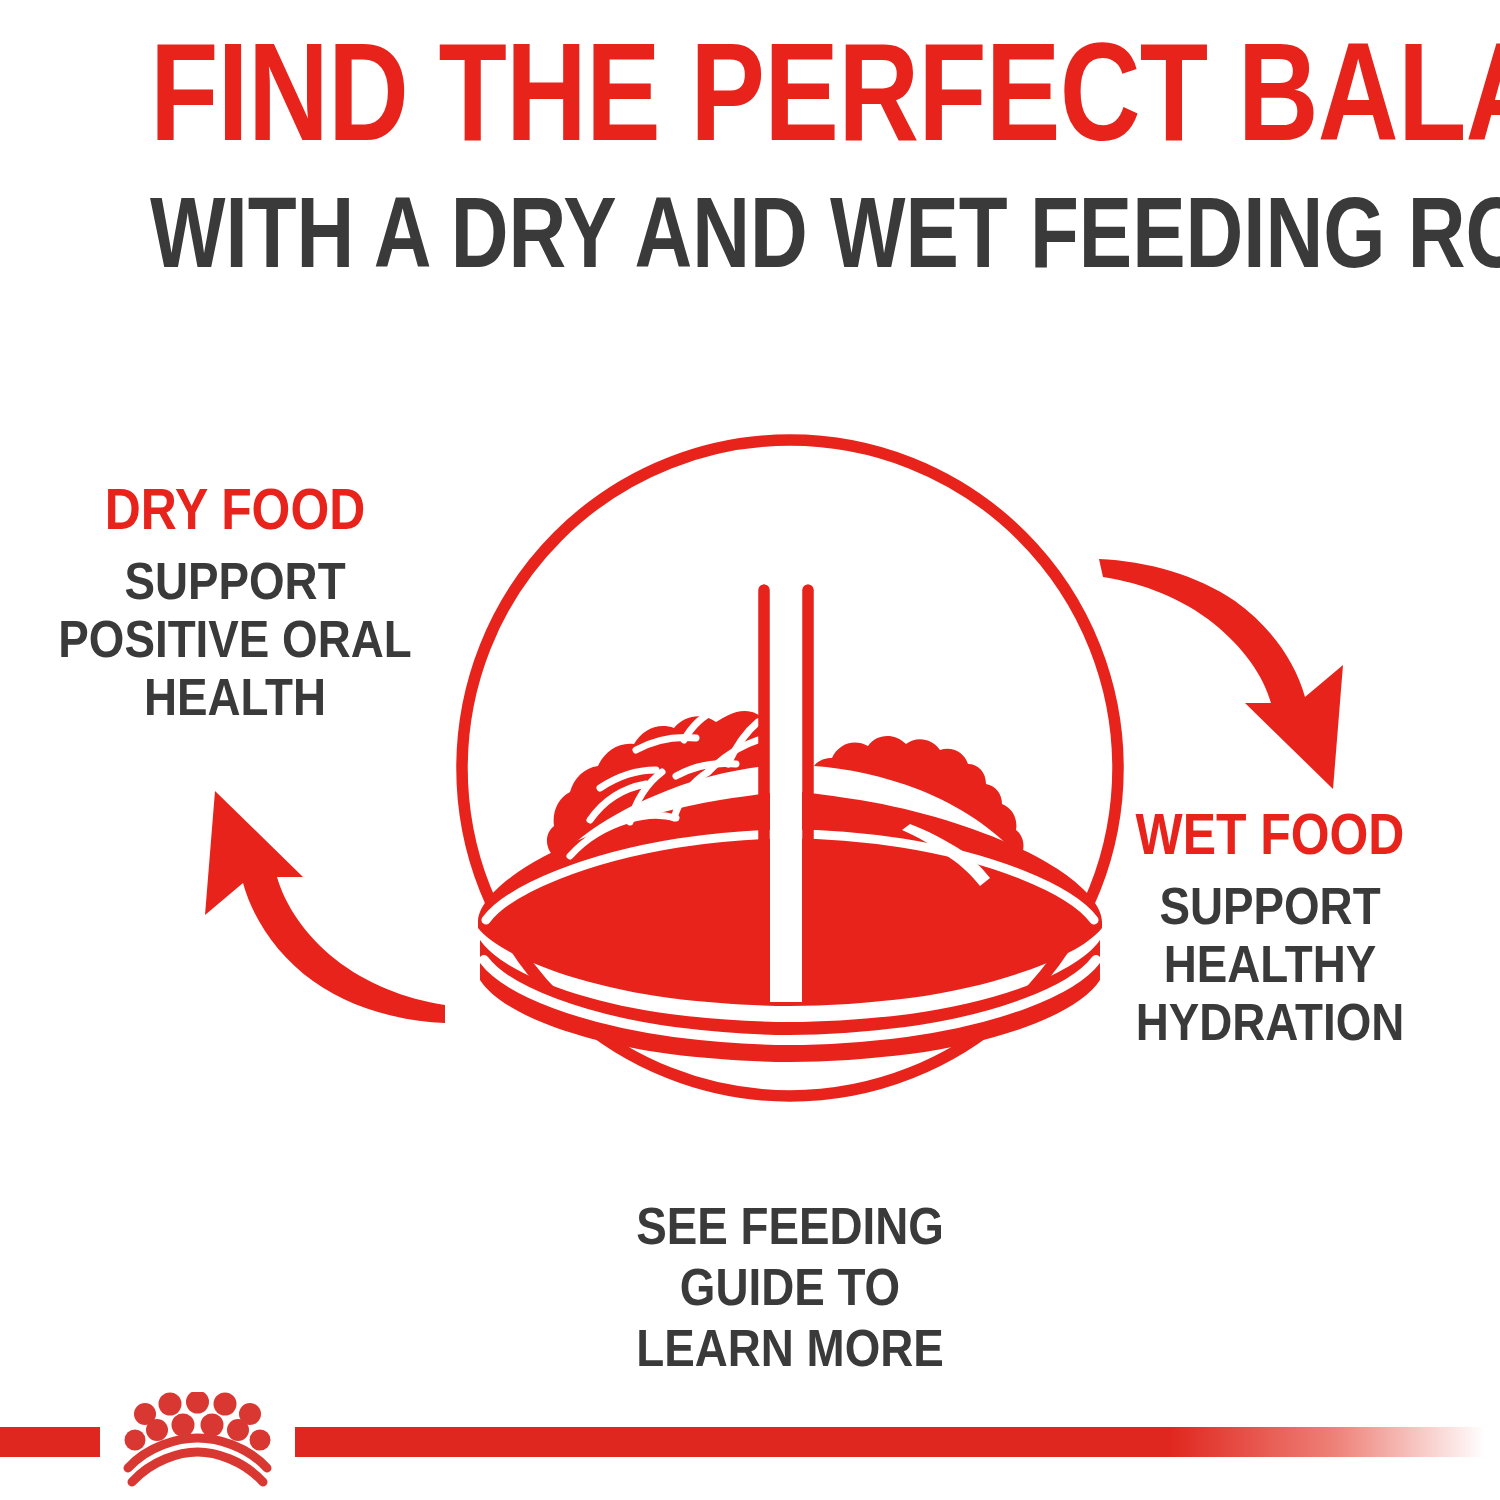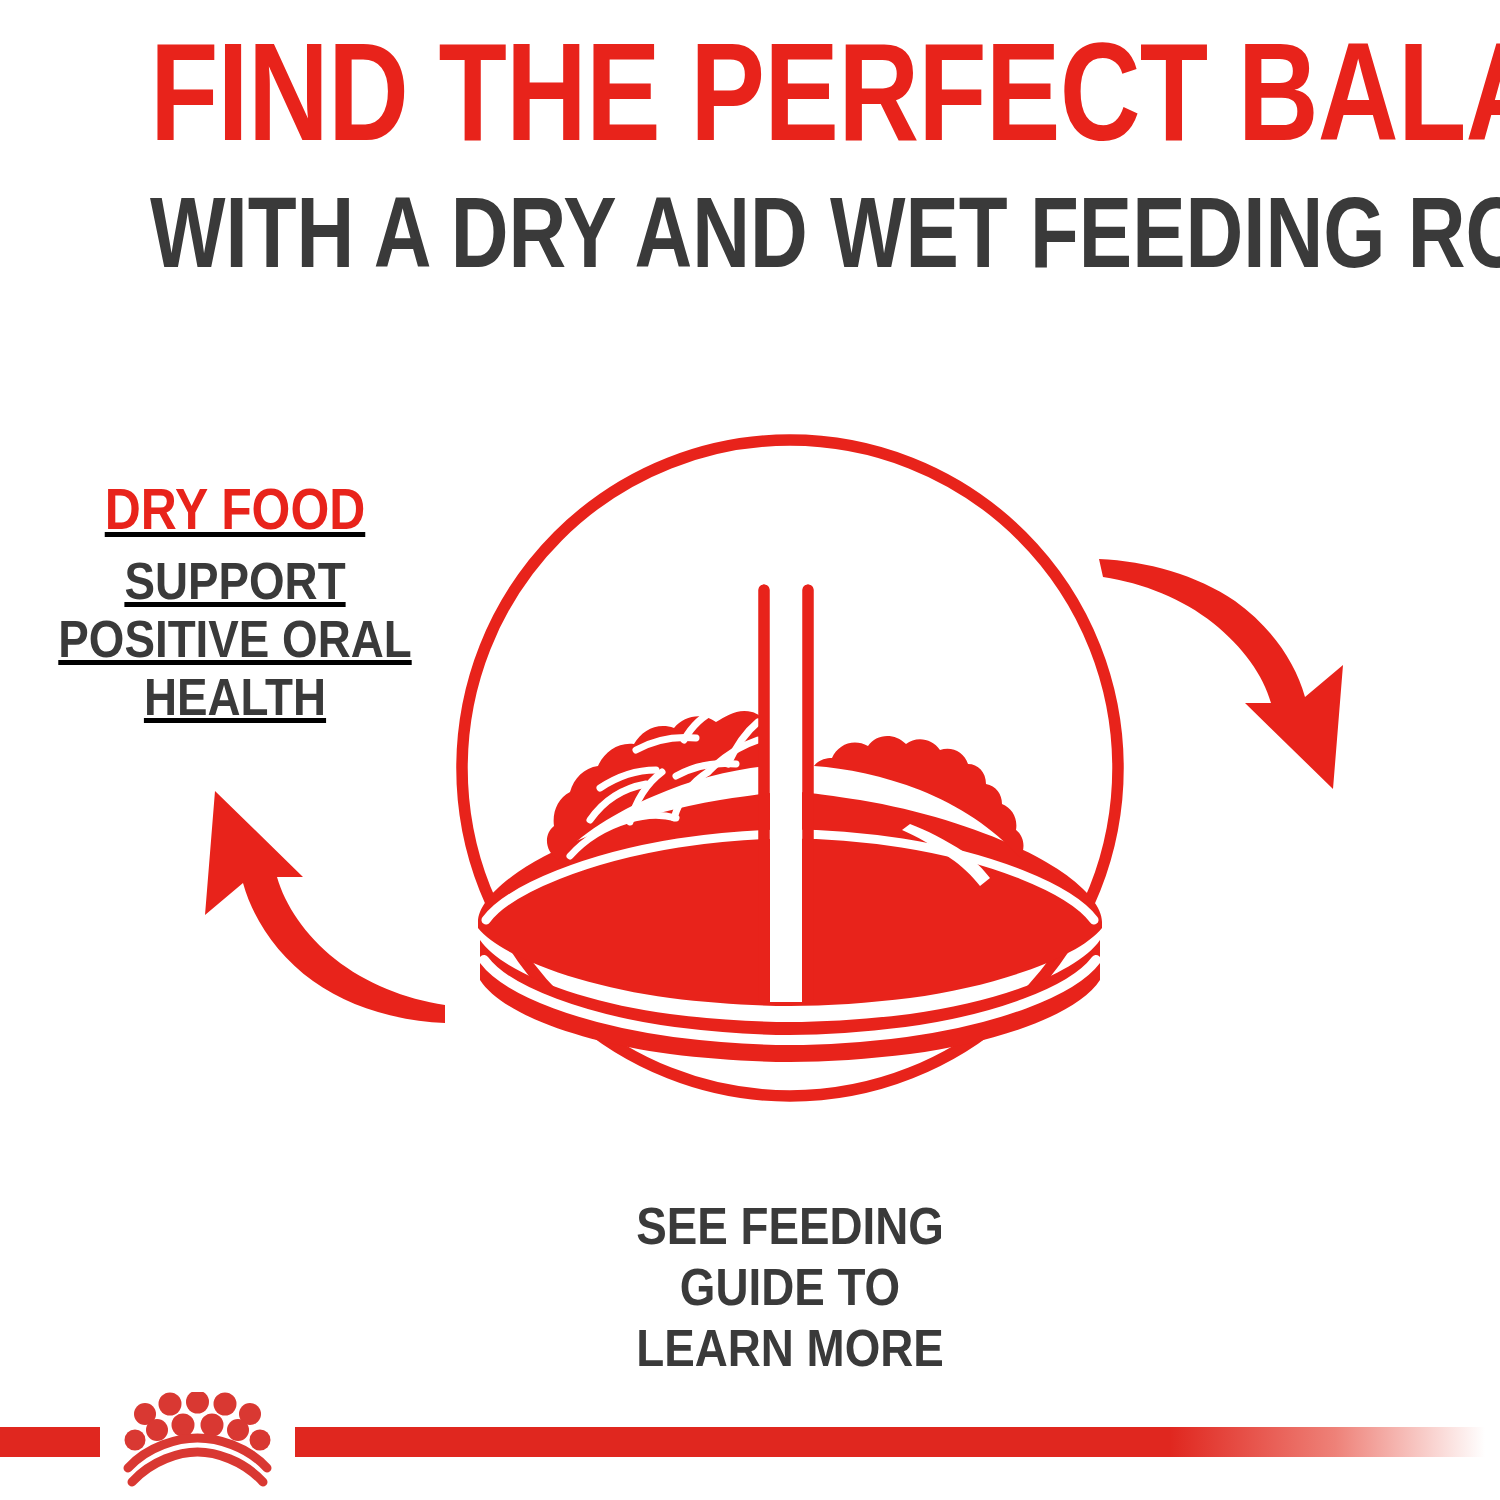--- a/index.html
+++ b/index.html
@@ -51,21 +51,21 @@
     transform:scaleX(0.86);
   }
   .callout .desc {
     font-weight:700;
     font-size:52px;
     line-height:1.12;
     color:#3A3A3A;
     transform:scaleX(0.88);
   }
 
-  #dry-callout { left:0px; top:480px; width:470px; text-align:center;text-decoration:underline; }
+  #dry-callout { left:0px; top:480px; width:470px; text-align:center; }
   #dry-callout .cat { transform-origin:center; }
   #dry-callout .desc { transform-origin:center; margin-top:14px; }
 
   #wet-callout { left:1040px; top:805px; width:460px; text-align:center; }
   #wet-callout .cat { transform-origin:center; }
   #wet-callout .desc { transform-origin:center; margin-top:14px; }
 
   
   #see-guide {
     position:absolute;
@@ -125,20 +125,27 @@
 
   <div id="dry-callout" class="callout">
     <div class="cat">DRY FOOD</div>
     <div class="desc">
       <div>SUPPORT</div>
       <div>POSITIVE ORAL</div>
       <div>HEALTH</div>
     </div>
   </div>
 
+  <div id="wet-callout" class="callout">
+    <div class="cat">WET FOOD</div>
+    <div class="desc">
+      <div>SUPPORT HEALTHY</div>
+      <div>HYDRATION</div>
+    </div>
+  </div>
 
   <div id="bowl-graphic">
     <svg viewBox="0 0 700 700" xmlns="http://www.w3.org/2000/svg">
 
       <circle cx="350" cy="348" r="328" fill="none" stroke="#E8231B" stroke-width="11.5"></circle>
 
       <g fill="#E8231B">
 
         <path d="M 38 502
                  C 38 488 52 470 78 452

